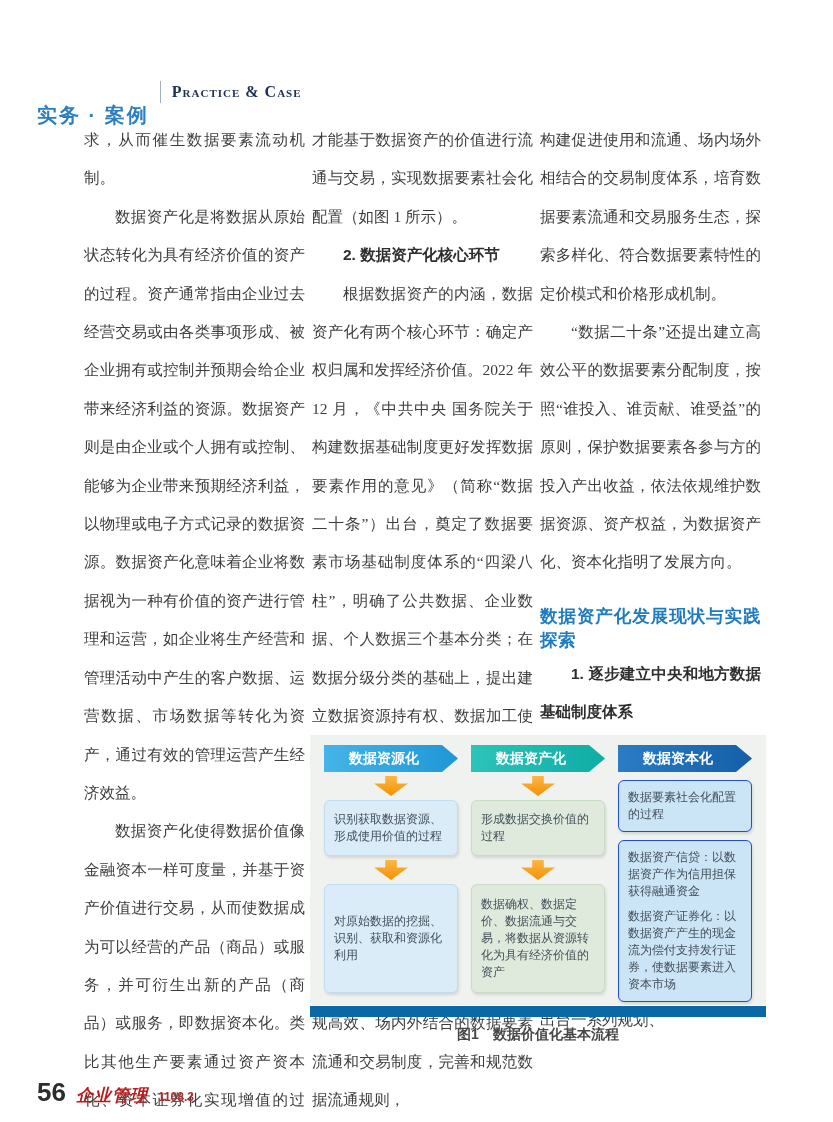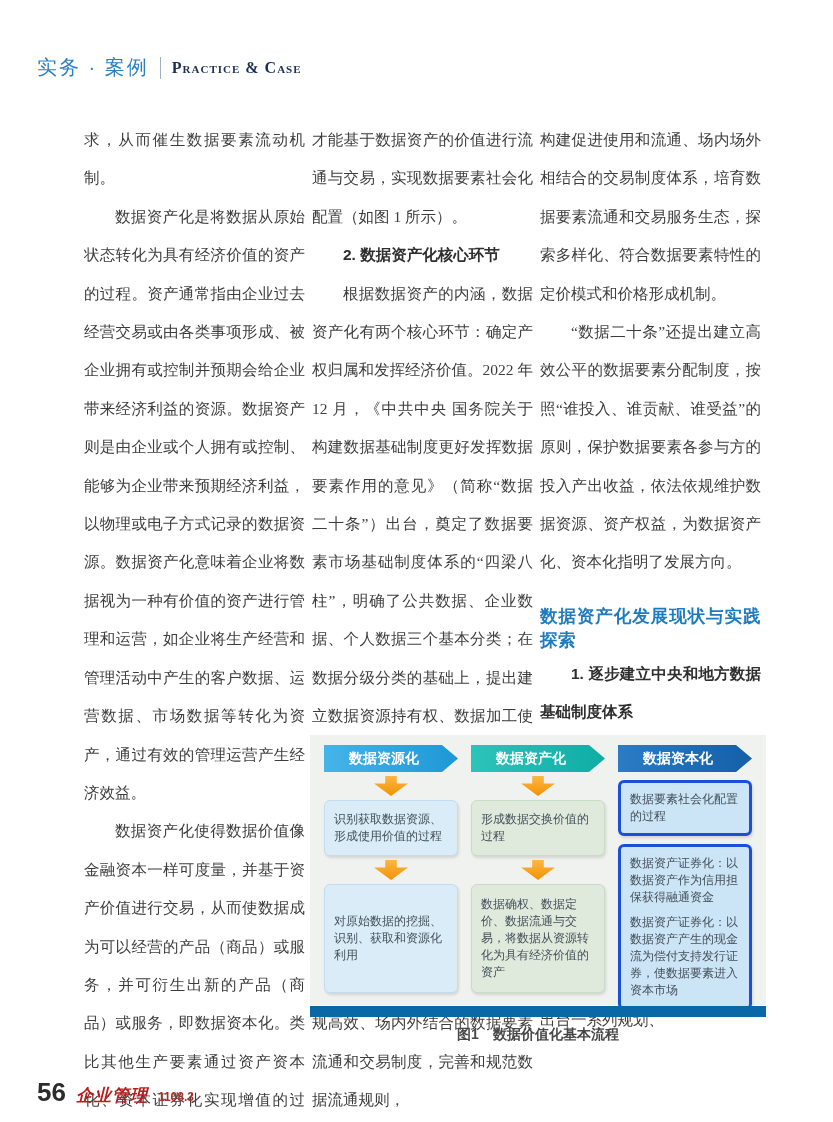--- a/index.html
+++ b/index.html
@@ -13,22 +13,23 @@
     color: #3d3d3d;
     overflow: hidden;
   }
   
   .page-header {
     position: absolute; left: 37px; top: 54px;
     display: flex; align-items: center; gap: 11px;
   }
   .sec-cn {
     font-family: "Liberation Sans", "DejaVu Sans", sans-serif;
-    font-weight: normal; font-size: 20px; letter-spacing: 2px;
+    font-weight: bold; font-size: 20px; letter-spacing: 2px;
     color: #2b7fc1;
+    margin-top: 48px;
   }
   .hdr-divider { width: 1px; height: 22px; background: #9fb0c0; }
   .sec-en {
     font-family: "Liberation Serif", serif;
     font-variant: small-caps; font-weight: bold;
     font-size: 16px; letter-spacing: 1px; color: #1b2f55;
   }
   
   .col {
     position: absolute; top: 121px; width: 221px;
@@ -80,21 +81,21 @@
     padding: 8px 9px;
     font-family: "Liberation Sans", "DejaVu Sans", sans-serif;
     font-size: 12px; line-height: 1.42; color: #44505a;
     box-shadow: 1px 2px 3px rgba(0,0,0,0.12);
     text-align: left;
   }
   .box-top { height: 56px; display: flex; align-items: center; }
   .box-bottom { flex: 1; display: flex; flex-direction: column; justify-content: center; gap: 8px; }
   .box-s1 { background: #d9ecf8; border: 1px solid #c3ddee; }
   .box-s2 { background: #dfeadc; border: 1px solid #c9dcc5; }
-  .box-s3 { background: #cbe4f6; border: 3px solid #1d4ed8; }
+  .box-s3 { background: #cbe4f6; border: 1px solid #1d4ed8; }
   .figure-bar {
     position: absolute; left: 310px; top: 1006px;
     width: 456px; height: 11px; background: #0b68a7;
   }
   .figure-caption {
     position: absolute; left: 310px; top: 1026px; width: 456px;
     text-align: center;
     font-family: Liberation Sans, sans-serif;
     font-weight: bold; font-size: 14px; color: #474747;
   }
@@ -177,21 +178,21 @@
     </div>
 
     <div class="stage">
       <div class="stage-arrow arrow-s3">数据资本化</div>
       <div class="down-arrow"></div>
       <div class="stage-box box-top box-s3">
         <span>数据要素社会化配置的过程</span>
       </div>
       <div class="down-arrow"></div>
       <div class="stage-box box-bottom box-s3">
-        <span>数据资产证券化：以数据资产作为信用担保获得融通资金</span>
+        <span>数据资产信贷：以数据资产作为信用担保获得融通资金</span>
         <span>数据资产证券化：以数据资产产生的现金流为偿付支持发行证券，使数据要素进入资本市场</span>
       </div>
     </div>
 
   </div>
 
   <div class="figure-bar"></div>
   <div class="figure-caption">图1　数据价值化基本流程</div>
 
   <footer class="page-footer">

